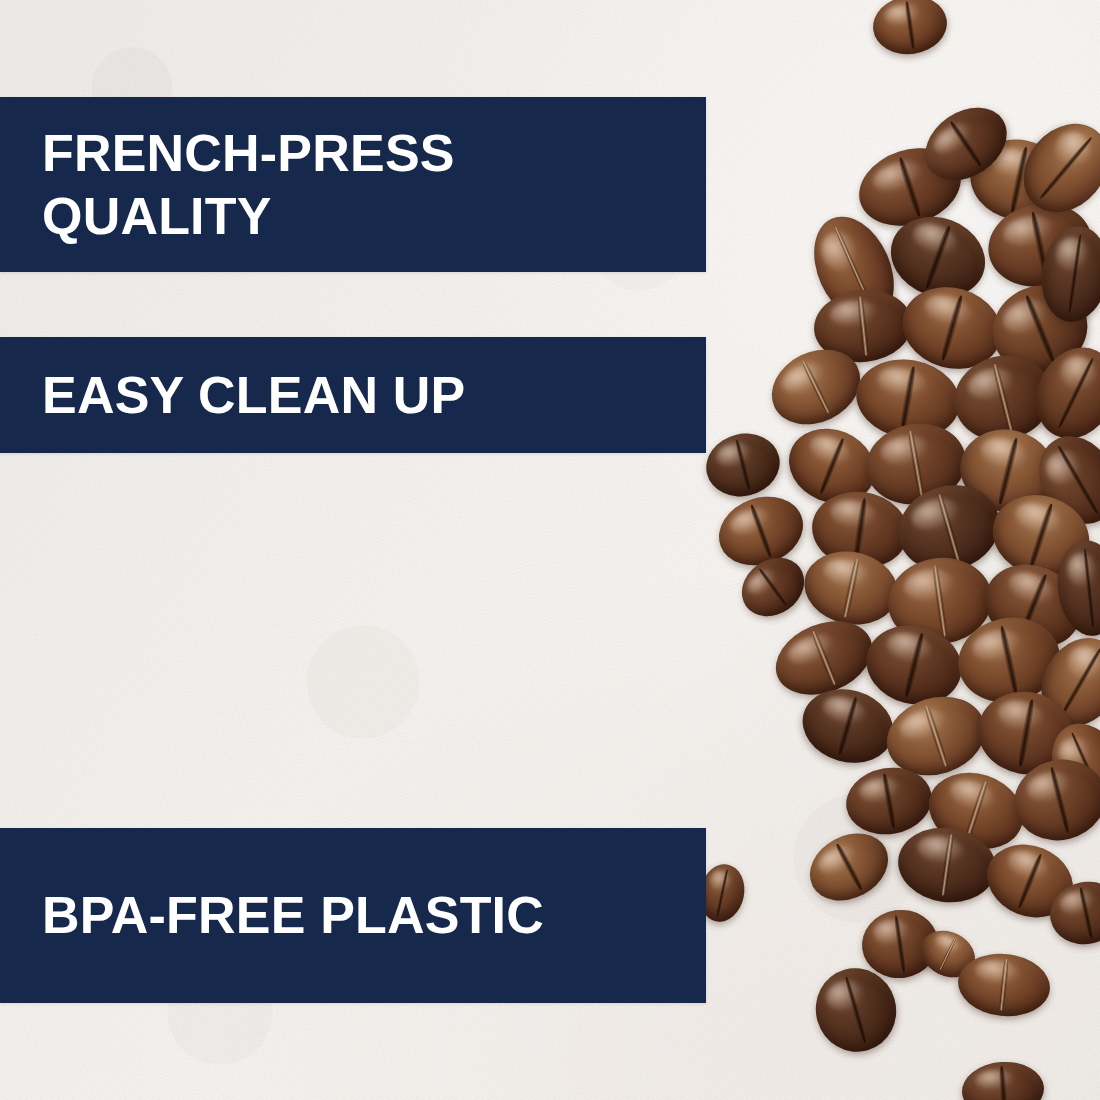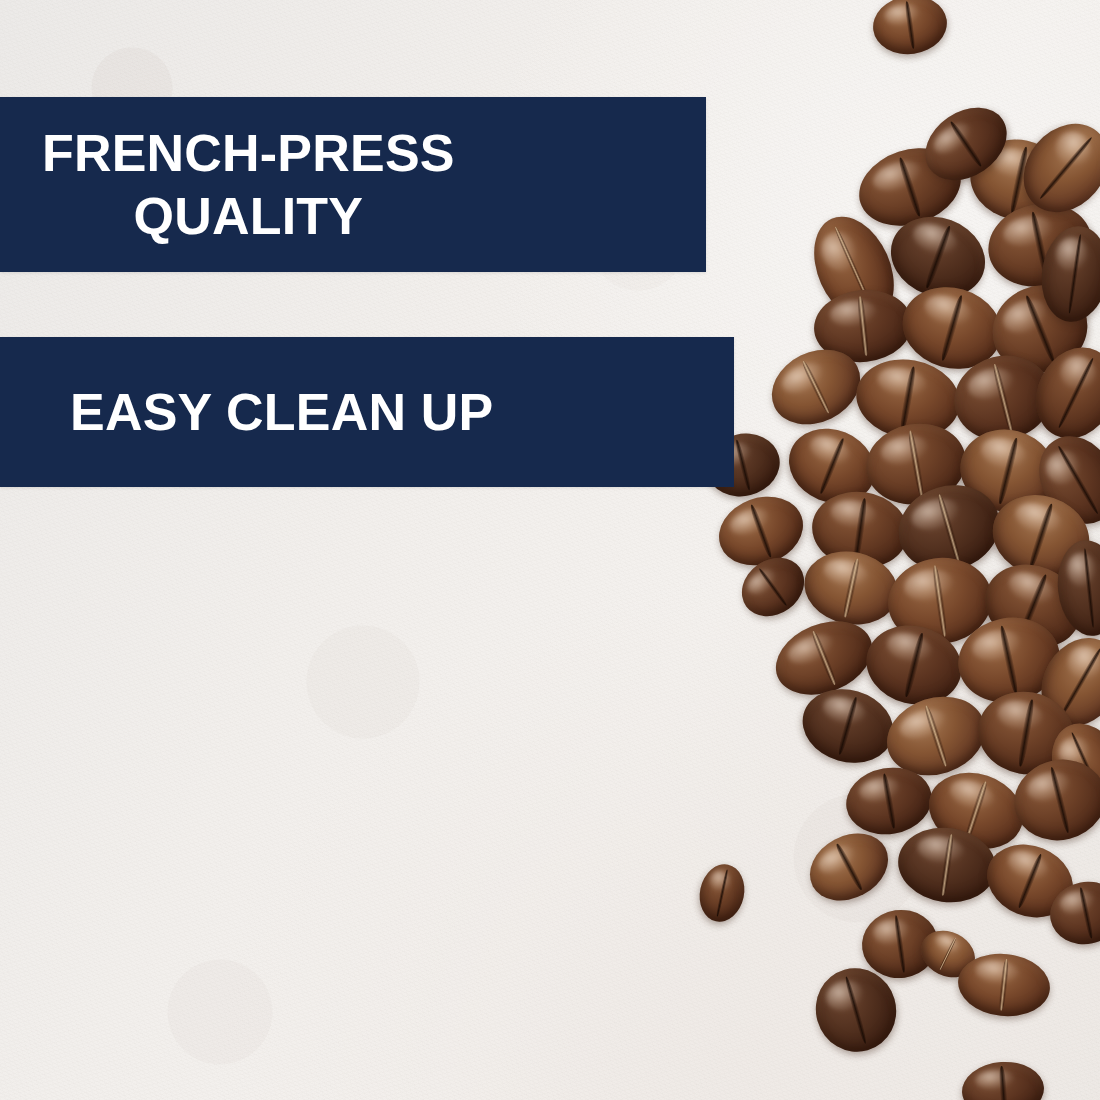--- a/index.html
+++ b/index.html
@@ -88,21 +88,20 @@
   .bean.tone-e{background:radial-gradient(ellipse at 38% 30%, #6d4630 0%, #4f2e1d 46%, #351a0f 84%, #240f07 100%);}
 
   
   .banner{
     position:absolute;
     left:0;
     background:#16294d;
     display:flex;
     align-items:center;
     box-shadow:0 1px 3px rgba(0,0,0,.10);
-    text-align:center;
   }
   .banner-text{
     color:#ffffff;
     font-weight:700;
     font-size:52px;
     line-height:1.20;
     letter-spacing:.2px;
     padding-left:42px;
     padding-right:18px;
     white-space:pre-line;
@@ -335,19 +334,22 @@
         <i class="sheen"></i>
         <i class="crease"></i>
       </div>
   </div>
 
   <div class="banner" style="top:97px;height:175px;width:706px;">
     <div class="banner-text">FRENCH-PRESS
 QUALITY</div>
   </div>
 
-  <div class="banner" style="top:337px;height:150px;width:706px;padding-left:28px;">
+  <div class="banner" style="top:337px;height:116px;width:706px;">
     <div class="banner-text">EASY CLEAN UP</div>
   </div>
 
 
+  <div class="banner" style="top:828px;height:175px;width:706px;">
+    <div class="banner-text">BPA-FREE PLASTIC</div>
+  </div>
 
 </div>
 
 </body></html>

